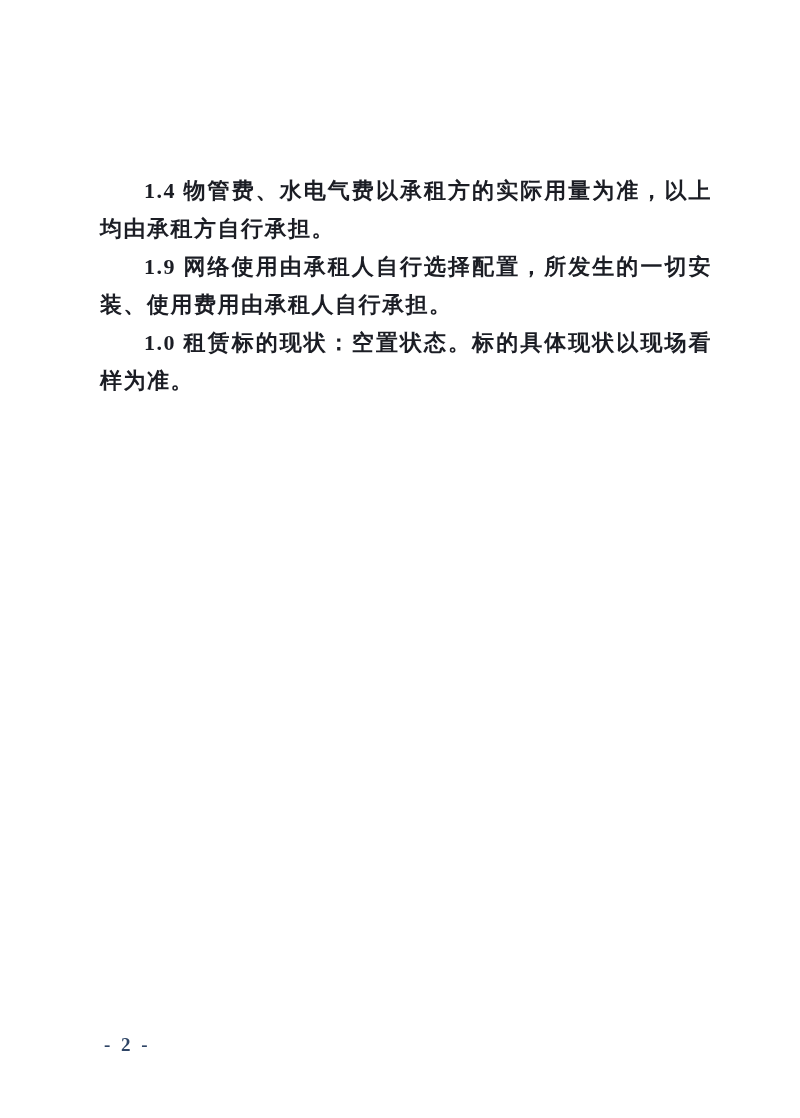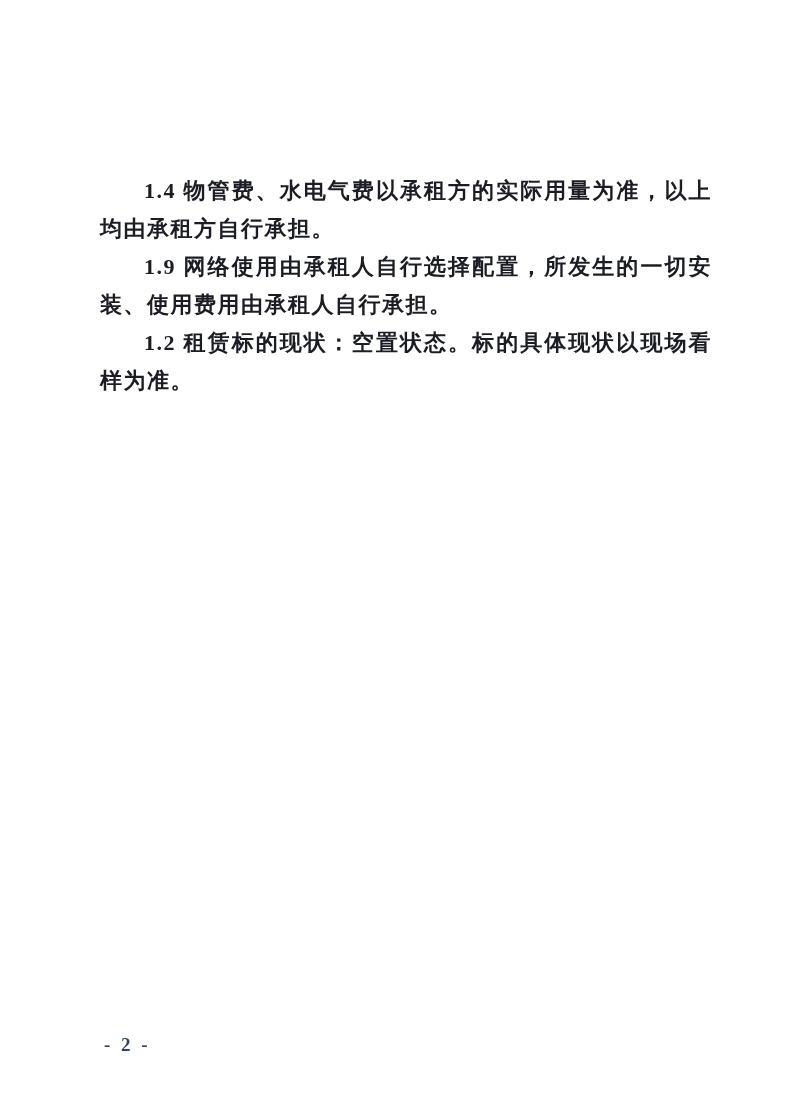--- a/index.html
+++ b/index.html
@@ -53,18 +53,18 @@
   }
 </style>
 </head>
 <body>
 
 <div class="page">
 
   <div class="body-text">
     <p class="para">1.4 物管费、水电气费以承租方的实际用量为准，以上均由承租方自行承担。</p>
     <p class="para">1.9 网络使用由承租人自行选择配置，所发生的一切安装、使用费用由承租人自行承担。</p>
-    <p class="para">1.2 租赁标的现状：空置状态。标的具体现状以现场看样为准。</p>
+    <p class="para">1.0 租赁标的现状：空置状态。标的具体现状以现场看样为准。</p>
   </div>
 
   <div class="page-footer">- 2 -</div>
 
 </div>
 
 </body></html>

